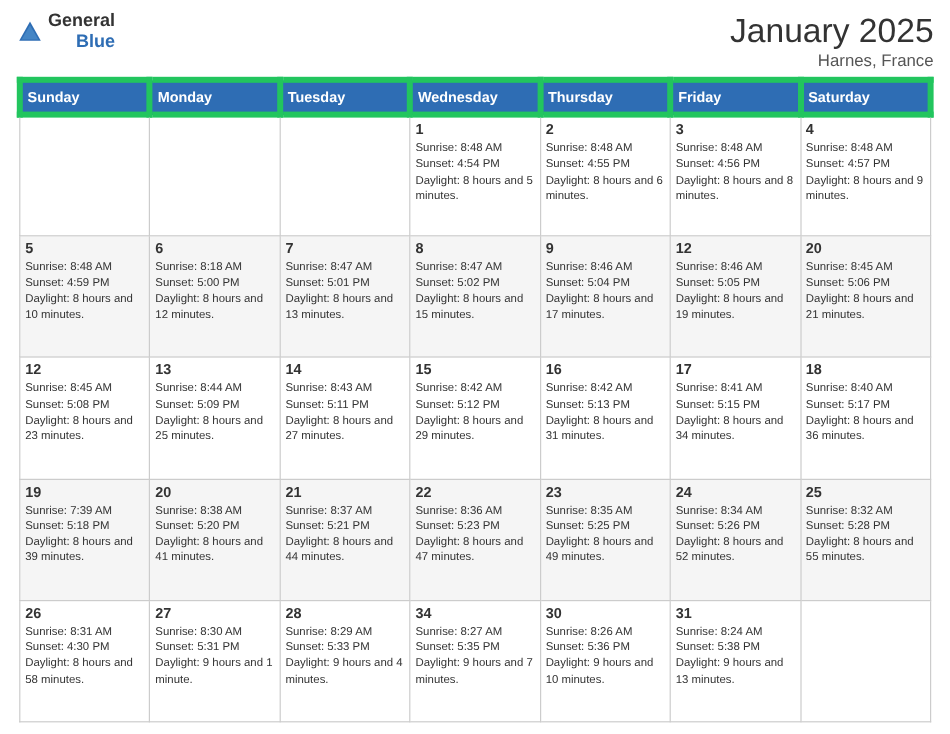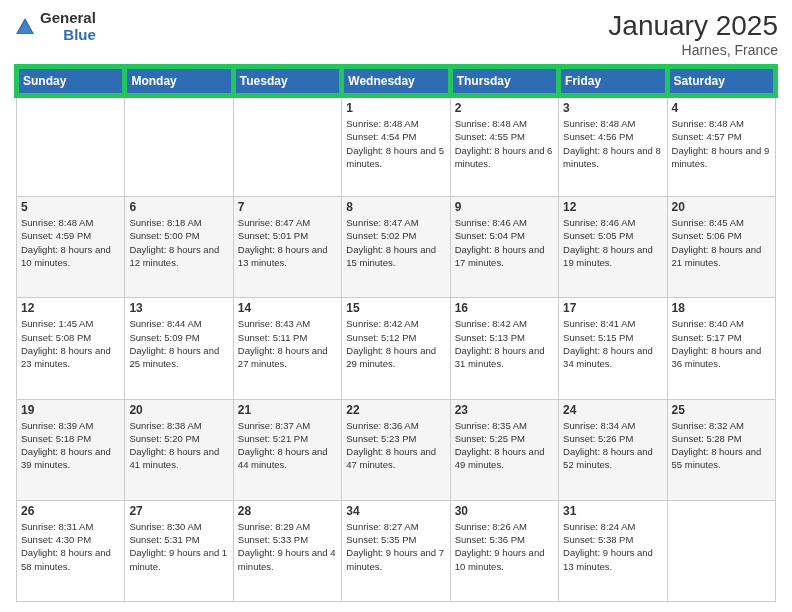--- a/index.html
+++ b/index.html
@@ -219,21 +219,21 @@
             <span class="day-number">20</span>
             <div class="day-info">Sunrise: 8:45 AM
 Sunset: 5:06 PM
 Daylight: 8 hours
 and 21 minutes.</div>
           </td>
         </tr>
         <tr>
           <td>
             <span class="day-number">12</span>
-            <div class="day-info">Sunrise: 1:45 AM
+            <div class="day-info">Sunrise: 8:45 AM
 Sunset: 5:08 PM
 Daylight: 8 hours
 and 23 minutes.</div>
           </td>
           <td>
             <span class="day-number">13</span>
             <div class="day-info">Sunrise: 8:44 AM
 Sunset: 5:09 PM
 Daylight: 8 hours
 and 25 minutes.</div>
@@ -270,21 +270,21 @@
             <span class="day-number">18</span>
             <div class="day-info">Sunrise: 8:40 AM
 Sunset: 5:17 PM
 Daylight: 8 hours
 and 36 minutes.</div>
           </td>
         </tr>
         <tr>
           <td>
             <span class="day-number">19</span>
-            <div class="day-info">Sunrise: 8:39 AM
+            <div class="day-info">Sunrise: 7:39 AM
 Sunset: 5:18 PM
 Daylight: 8 hours
 and 39 minutes.</div>
           </td>
           <td>
             <span class="day-number">20</span>
             <div class="day-info">Sunrise: 8:38 AM
 Sunset: 5:20 PM
 Daylight: 8 hours
 and 41 minutes.</div>

